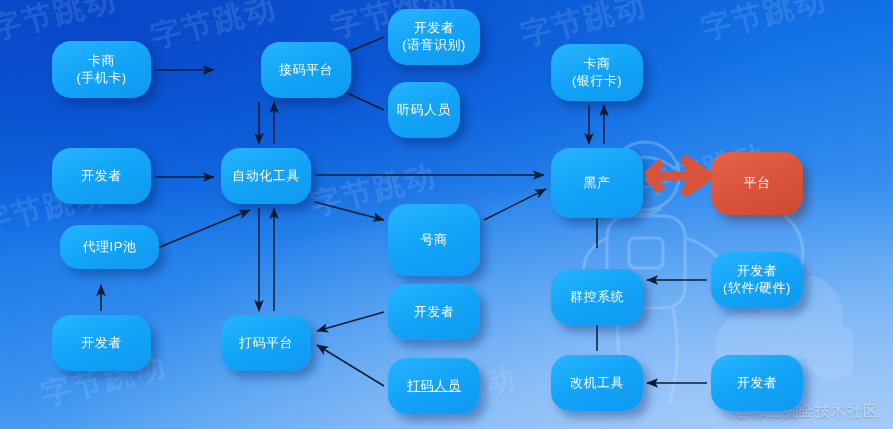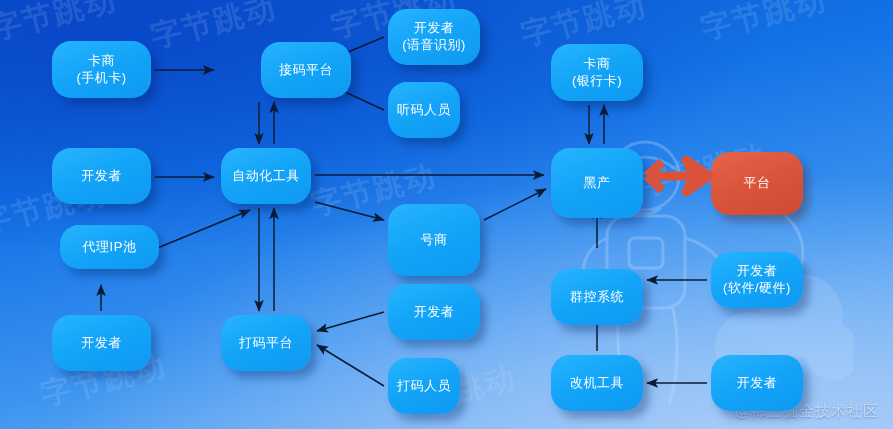--- a/index.html
+++ b/index.html
@@ -184,21 +184,21 @@
 (银行卡)</div>
       <div class="node" style="left: 52px; top: 148px; width: 99px; height: 56px;">开发者</div>
       <div class="node" style="left: 221px; top: 148px; width: 90px; height: 56px;">自动化工具</div>
       <div class="node" style="left: 388px; top: 204px; width: 92px; height: 72px;">号商</div>
       <div class="node" style="left: 551px; top: 148px; width: 92px; height: 70px;">黑产</div>
       <div class="node accent" style="left: 711px; top: 152px; width: 92px; height: 63px;">平台</div>
       <div class="node" style="left: 60px; top: 225px; width: 99px; height: 44px;">代理IP池</div>
       <div class="node" style="left: 52px; top: 315px; width: 99px; height: 56px;">开发者</div>
       <div class="node" style="left: 221px; top: 315px; width: 90px; height: 56px;">打码平台</div>
       <div class="node" style="left: 388px; top: 284px; width: 92px; height: 56px;">开发者</div>
-      <div class="node" style="left: 388px; top: 358px; width: 72px; height: 56px;">打码人员</div>
+      <div class="node" style="left: 388px; top: 358px; width: 92px; height: 56px; text-decoration: underline;">打码人员</div>
       <div class="node" style="left: 551px; top: 252px; width: 92px; height: 56px; margin-top: 17px;">群控系统</div>
       <div class="node" style="left: 551px; top: 355px; width: 92px; height: 56px;">改机工具</div>
       <div class="node" style="left: 711px; top: 252px; width: 92px; height: 56px;">开发者
 (软件/硬件)</div>
       <div class="node" style="left: 711px; top: 355px; width: 92px; height: 56px;">开发者</div>
     </div>
 
   <div id="corner-wm">@稀土掘金技术社区</div>
 </div>
 

